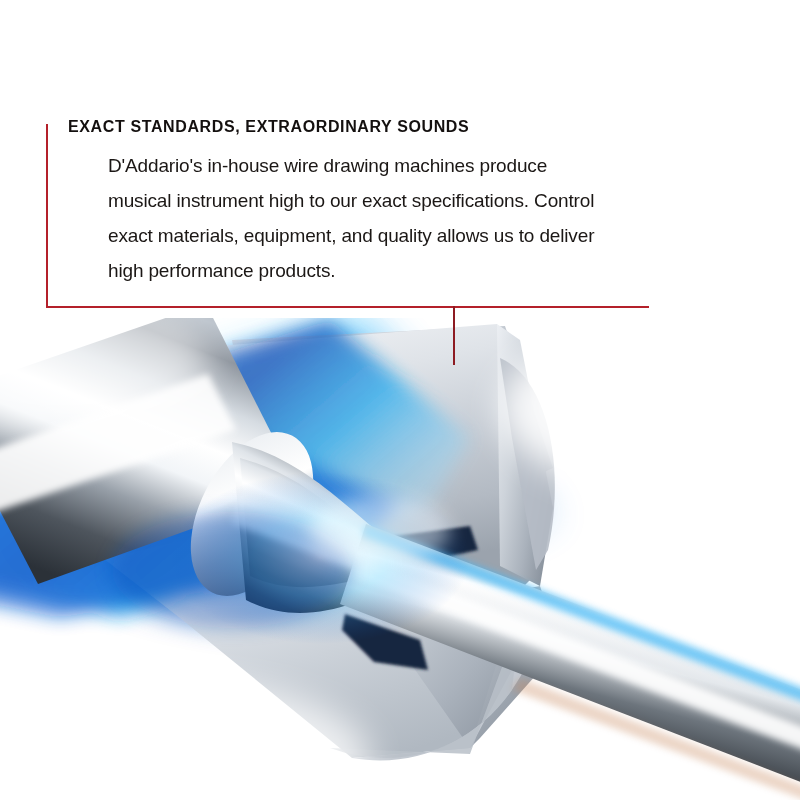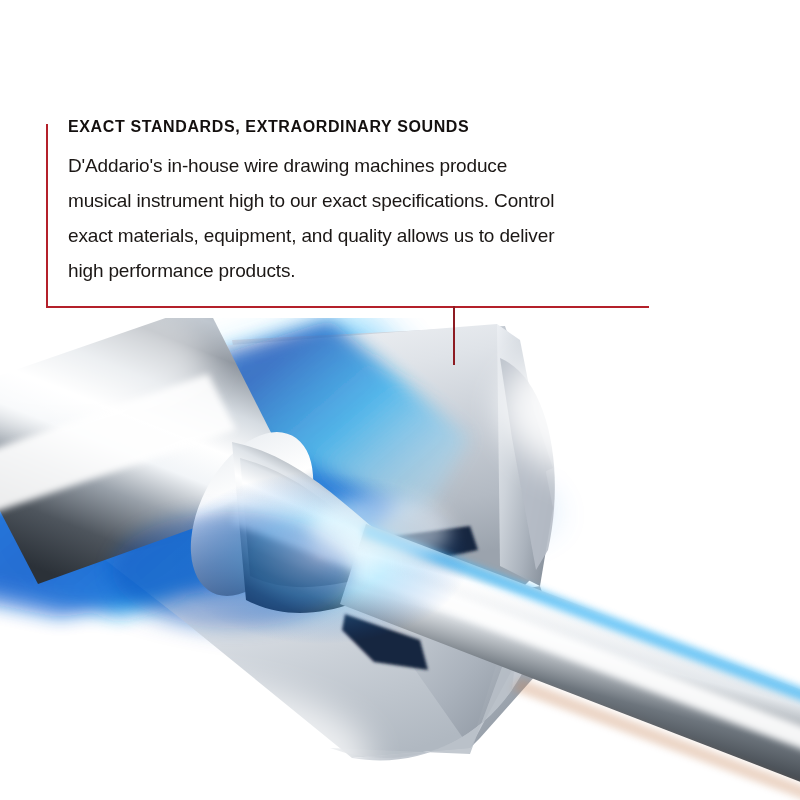--- a/index.html
+++ b/index.html
@@ -84,20 +84,21 @@
     font-size: 19px;
     font-weight: 400;
     color: #1b1715;
     line-height: 35px;
     letter-spacing: -0.15px;
     max-width: 590px;
   }
   .body-line {
     display: block;
     white-space: nowrap;
+    margin-left: 40px;
   }
 </style>
 </head>
 <body>
 
 <div class="canvas">
 
   <div class="illustration">
     <svg viewBox="0 0 800 482" xmlns="http://www.w3.org/2000/svg">
       <defs>

